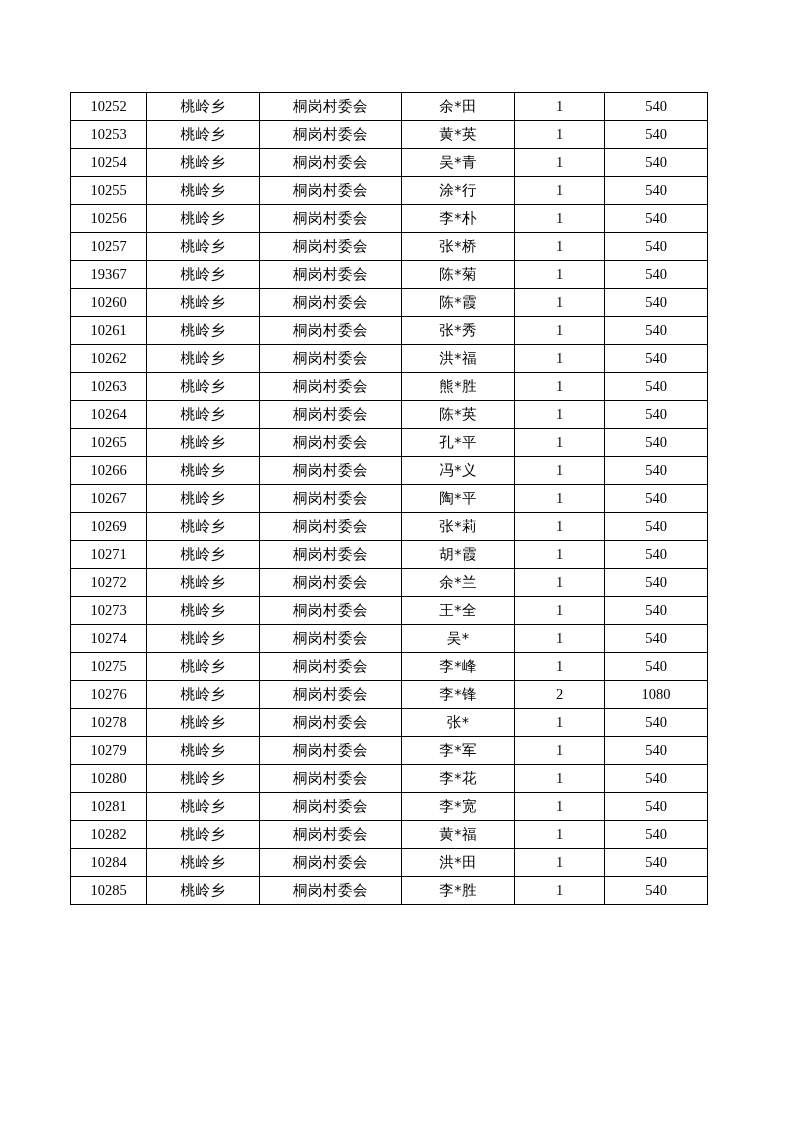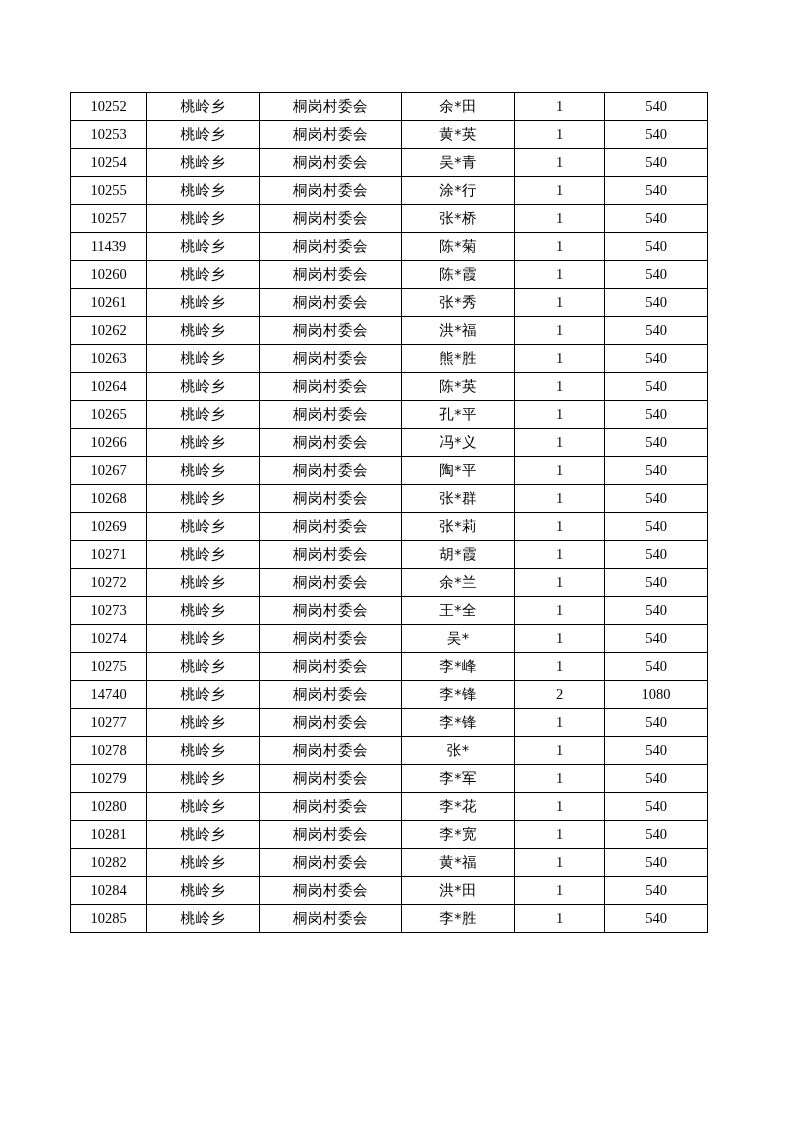--- a/index.html
+++ b/index.html
@@ -98,29 +98,37 @@
           </tr>
           <tr>
             <td class="cell-id">10255</td>
             <td class="cell-town">桃岭乡</td>
             <td class="cell-village">桐岗村委会</td>
             <td class="cell-name">涂*行</td>
             <td class="cell-count">1</td>
             <td class="cell-amount">540</td>
           </tr>
           <tr>
+            <td class="cell-id">10256</td>
+            <td class="cell-town">桃岭乡</td>
+            <td class="cell-village">桐岗村委会</td>
+            <td class="cell-name">李*朴</td>
+            <td class="cell-count">1</td>
+            <td class="cell-amount">540</td>
+          </tr>
+          <tr>
             <td class="cell-id">10257</td>
             <td class="cell-town">桃岭乡</td>
             <td class="cell-village">桐岗村委会</td>
             <td class="cell-name">张*桥</td>
             <td class="cell-count">1</td>
             <td class="cell-amount">540</td>
           </tr>
           <tr>
-            <td class="cell-id">11439</td>
+            <td class="cell-id">19367</td>
             <td class="cell-town">桃岭乡</td>
             <td class="cell-village">桐岗村委会</td>
             <td class="cell-name">陈*菊</td>
             <td class="cell-count">1</td>
             <td class="cell-amount">540</td>
           </tr>
           <tr>
             <td class="cell-id">10260</td>
             <td class="cell-town">桃岭乡</td>
             <td class="cell-village">桐岗村委会</td>
@@ -178,28 +186,20 @@
           </tr>
           <tr>
             <td class="cell-id">10267</td>
             <td class="cell-town">桃岭乡</td>
             <td class="cell-village">桐岗村委会</td>
             <td class="cell-name">陶*平</td>
             <td class="cell-count">1</td>
             <td class="cell-amount">540</td>
           </tr>
           <tr>
-            <td class="cell-id">10268</td>
-            <td class="cell-town">桃岭乡</td>
-            <td class="cell-village">桐岗村委会</td>
-            <td class="cell-name">张*群</td>
-            <td class="cell-count">1</td>
-            <td class="cell-amount">540</td>
-          </tr>
-          <tr>
             <td class="cell-id">10269</td>
             <td class="cell-town">桃岭乡</td>
             <td class="cell-village">桐岗村委会</td>
             <td class="cell-name">张*莉</td>
             <td class="cell-count">1</td>
             <td class="cell-amount">540</td>
           </tr>
           <tr>
             <td class="cell-id">10271</td>
             <td class="cell-town">桃岭乡</td>
@@ -234,34 +234,26 @@
           </tr>
           <tr>
             <td class="cell-id">10275</td>
             <td class="cell-town">桃岭乡</td>
             <td class="cell-village">桐岗村委会</td>
             <td class="cell-name">李*峰</td>
             <td class="cell-count">1</td>
             <td class="cell-amount">540</td>
           </tr>
           <tr>
-            <td class="cell-id">14740</td>
+            <td class="cell-id">10276</td>
             <td class="cell-town">桃岭乡</td>
             <td class="cell-village">桐岗村委会</td>
             <td class="cell-name">李*锋</td>
             <td class="cell-count">2</td>
             <td class="cell-amount">1080</td>
-          </tr>
-          <tr>
-            <td class="cell-id">10277</td>
-            <td class="cell-town">桃岭乡</td>
-            <td class="cell-village">桐岗村委会</td>
-            <td class="cell-name">李*锋</td>
-            <td class="cell-count">1</td>
-            <td class="cell-amount">540</td>
           </tr>
           <tr>
             <td class="cell-id">10278</td>
             <td class="cell-town">桃岭乡</td>
             <td class="cell-village">桐岗村委会</td>
             <td class="cell-name">张*</td>
             <td class="cell-count">1</td>
             <td class="cell-amount">540</td>
           </tr>
           <tr>

